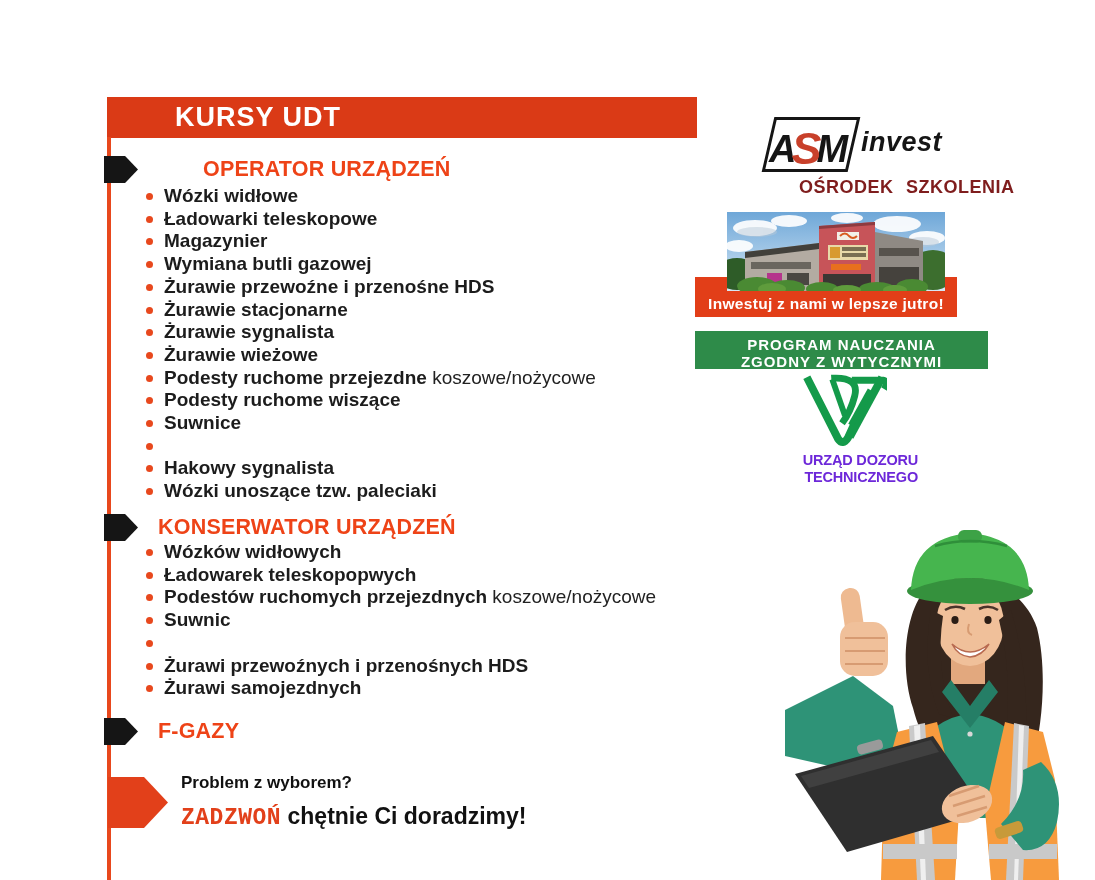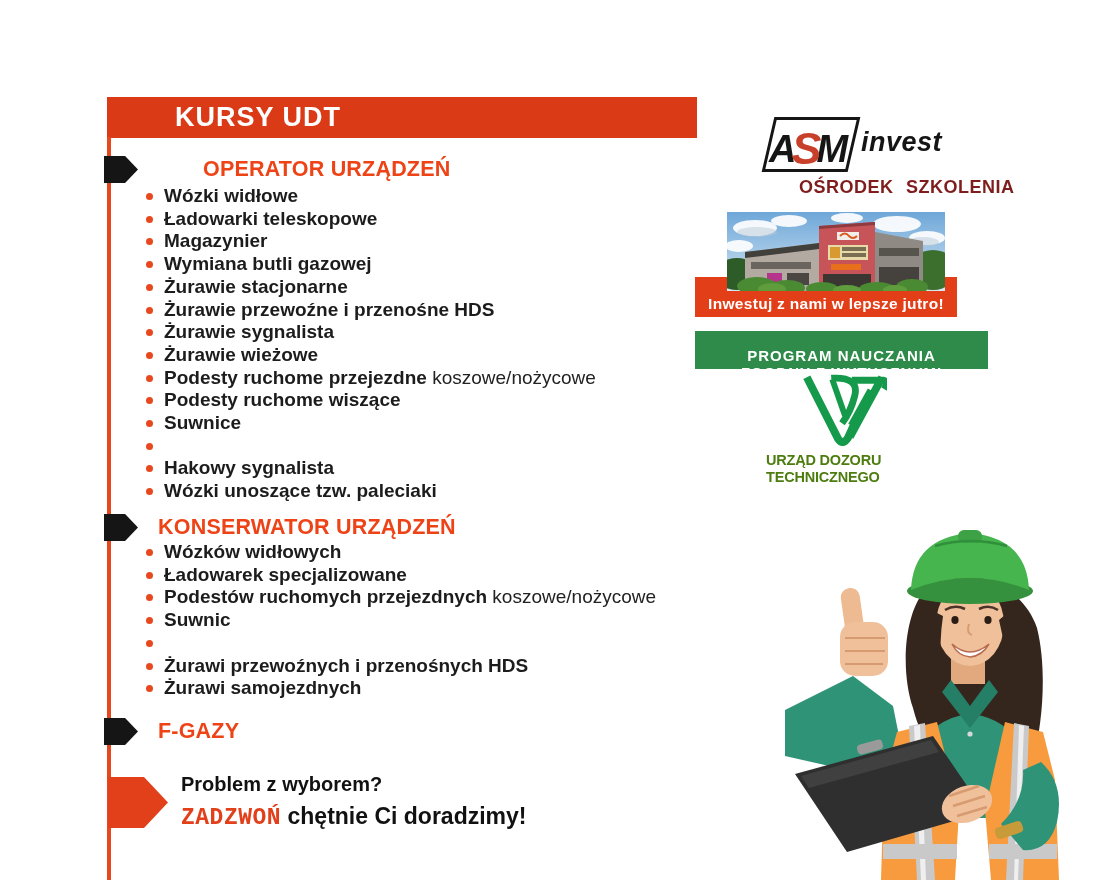--- a/index.html
+++ b/index.html
@@ -24,77 +24,77 @@
 
   ul.courses { position:absolute; left:146px; list-style:none; }
   .l1 { top:185px; } .l2 { top:541px; }
   ul.courses li { line-height:22.7px; font-size:19px; font-weight:bold; color:#1c1c1c; white-space:nowrap; }
   .dot { display:inline-block; width:7px; height:7px; border-radius:50%; background:#e8481d; margin-right:11px; vertical-align:2px; }
   .light { font-weight:normal; color:#222; }
 
   
   .big-arrow { position:absolute; left:108px; top:777px; width:60px; height:51px; background:#e2401a;
                clip-path:polygon(0 0,60% 0,100% 50%,60% 100%,0 100%); }
-  .foot-q { position:absolute; left:181px; top:773px; font-size:20px; font-weight:bold; color:#111; }
+  .foot-q { position:absolute; left:181px; top:773px; font-size:17px; font-weight:bold; color:#111; }
   .foot-c { position:absolute; left:181px; top:803px; font-size:23px; font-weight:bold; color:#111; }
   .foot-c .cta { color:#e2401a; letter-spacing:0.5px;font-family:Liberation Mono, monospace; }
 
   
   .asm-box { position:absolute; left:768px; top:117px; width:86px; height:55px; border:3px solid #151515; transform:skewX(-13deg); }
   .asm-text { position:absolute; left:769px; top:121px; font-style:italic; font-weight:bold; font-size:38px; letter-spacing:-5px; color:#151515; }
   .asm-text .s { color:#c8402a; font-size:45px; position:relative; top:2px; }
   .invest { position:absolute; left:861px; top:127px; font-style:italic; font-size:27px; font-weight:bold; color:#151515; letter-spacing:0.5px; }
   .brand-sub { position:absolute; left:759px; top:177px; font-size:18px; font-weight:bold; color:#7f1d1d; letter-spacing:0.5px; word-spacing:7px;margin-left:40px; }
 
   .photo { position:absolute; left:727px; top:212px; width:218px; height:79px; z-index:2; }
   .slogan { position:absolute; left:695px; top:277px; width:262px; height:40px; background:#e23e18; z-index:1; text-align:center; }
   .slogan span { display:inline-block; margin-top:18px; color:#fff; font-size:15.5px; font-weight:bold; letter-spacing:0.3px; }
-  .program { position:absolute; left:695px; top:331px; width:293px; height:38px; background:#2e8b49; text-align:center; padding-top:17px; }
+  .program { position:absolute; left:695px; top:331px; width:293px; height:38px; background:#2e8b49; text-align:center; padding-top:6px; }
   .program div { color:#fff; font-size:15px; font-weight:bold; letter-spacing:1px; line-height:16.5px; }
 
   .udt-logo { position:absolute; left:799px; top:374px; width:88px; height:75px; }
-  .udt-name { position:absolute; left:766px; top:452px; width:152px; text-align:left; color:#4d7c0f; font-size:14.5px; font-weight:bold; line-height:16.5px; letter-spacing:-0.2px; }
+  .udt-name { position:absolute; left:766px; top:452px; width:152px; text-align:right; color:#6d28d9; font-size:14.5px; font-weight:bold; line-height:16.5px; letter-spacing:-0.2px; }
 
   .trainer { position:absolute; left:785px; top:518px; width:310px; height:362px; }
 </style>
 </head>
 <body>
 
 <div class="page">
 
   <div class="titlebar">
     <h1>KURSY UDT</h1>
   </div>
   <div class="vrule"></div>
 
   <div class="marker m1"></div>
   <div class="sec-title t1">OPERATOR URZĄDZEŃ</div>
   <ul class="courses l1">
     <li><span class="dot"></span><span>Wózki widłowe</span></li>
     <li><span class="dot"></span><span>Ładowarki teleskopowe</span></li>
     <li><span class="dot"></span><span>Magazynier</span></li>
     <li><span class="dot"></span><span>Wymiana butli gazowej</span></li>
+    <li><span class="dot"></span><span>Żurawie przewoźne i przenośne HDS</span></li>
     <li><span class="dot"></span><span>Żurawie stacjonarne</span></li>
-    <li><span class="dot"></span><span>Żurawie przewoźne i przenośne HDS</span></li>
     <li><span class="dot"></span><span>Żurawie sygnalista</span></li>
     <li><span class="dot"></span><span>Żurawie wieżowe</span></li>
     <li><span class="dot"></span><span>Podesty ruchome przejezdne</span>
         <span class="light">koszowe/nożycowe</span></li>
     <li><span class="dot"></span><span>Podesty ruchome wiszące</span></li>
     <li><span class="dot"></span><span>Suwnice</span></li>
     <li><span class="dot"></span></li>
     <li><span class="dot"></span><span>Hakowy sygnalista</span></li>
     <li><span class="dot"></span><span>Wózki unoszące tzw. paleciaki</span></li>
   </ul>
 
   <div class="marker m2"></div>
   <div class="sec-title t2">KONSERWATOR URZĄDZEŃ</div>
   <ul class="courses l2">
     <li><span class="dot"></span><span>Wózków widłowych</span></li>
-    <li><span class="dot"></span><span>Ładowarek specjalizowane</span></li>
+    <li><span class="dot"></span><span>Ładowarek teleskopopwych</span></li>
     <li><span class="dot"></span><span>Podestów ruchomych przejezdnych</span>
         <span class="light">koszowe/nożycowe</span></li>
     <li><span class="dot"></span><span>Suwnic</span></li>
     <li><span class="dot"></span></li>
     <li><span class="dot"></span><span>Żurawi przewoźnych i przenośnych HDS</span></li>
     <li><span class="dot"></span><span>Żurawi samojezdnych</span></li>
   </ul>
 
   <div class="marker m3"></div>
   <div class="sec-title t3">F-GAZY</div>

